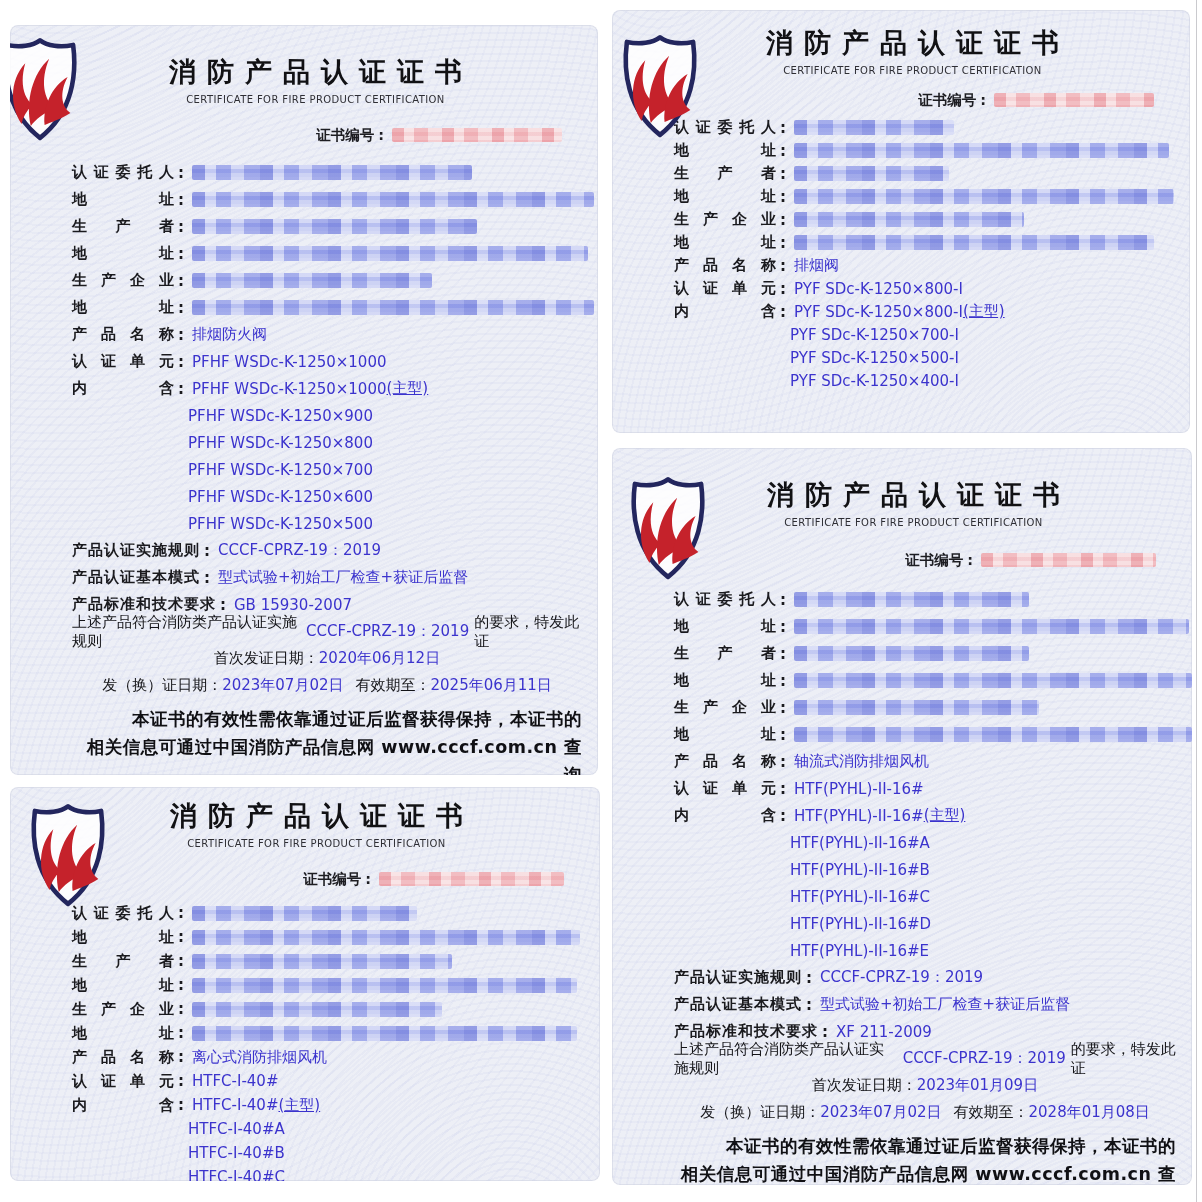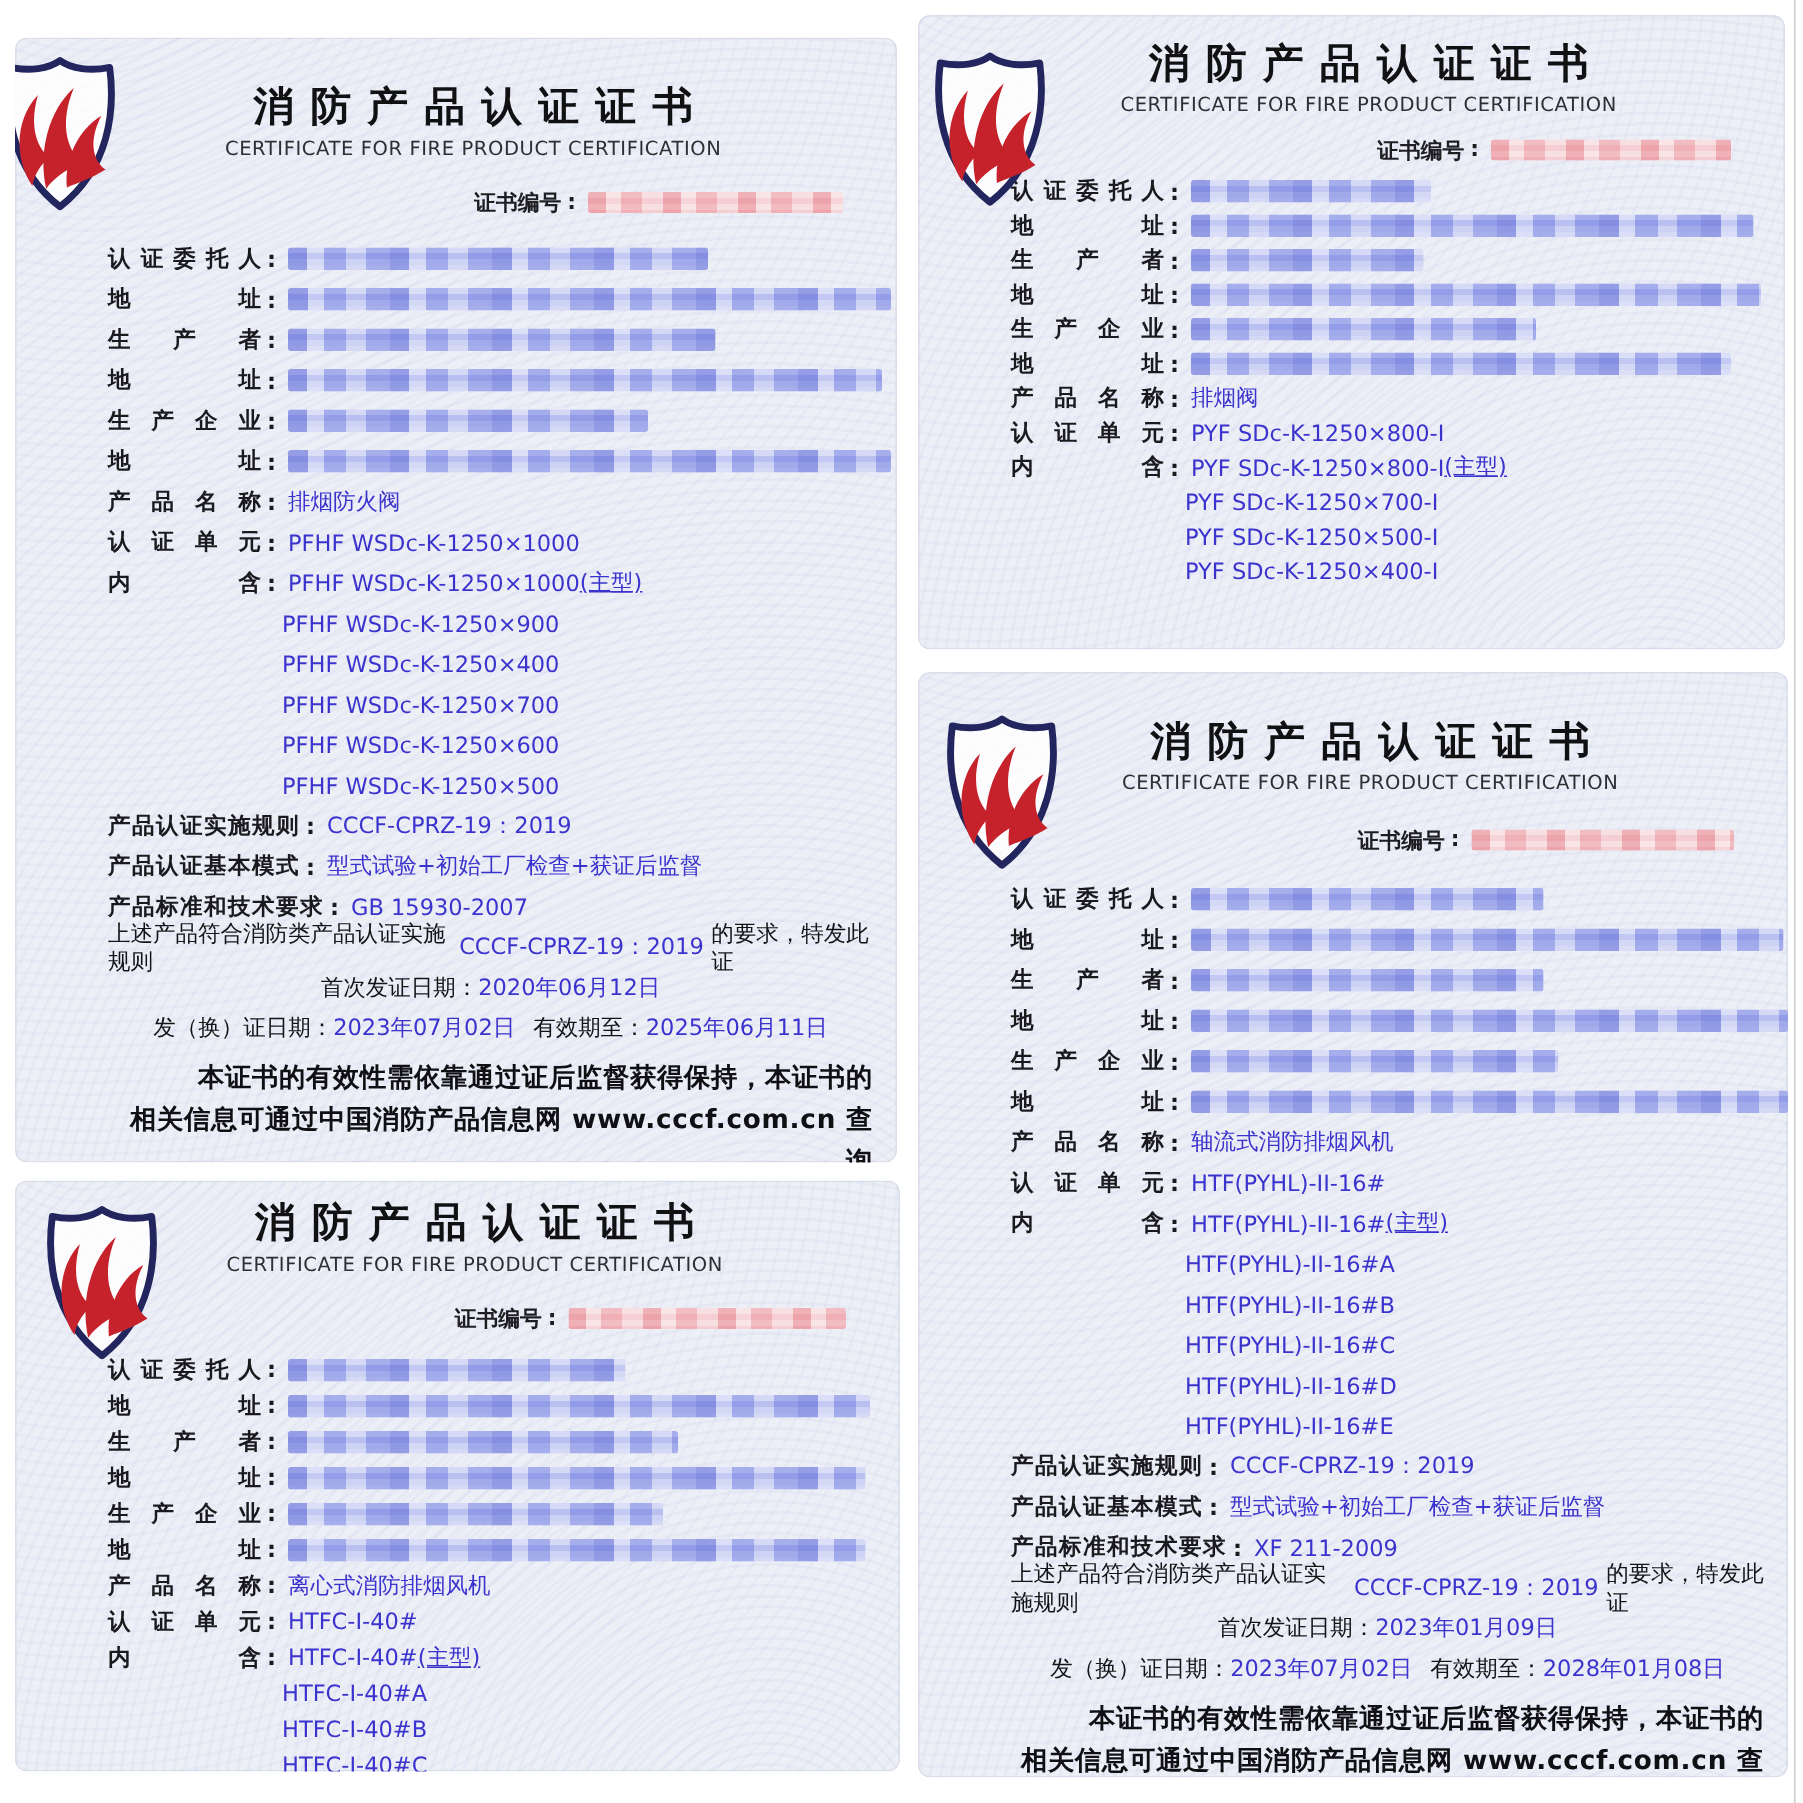--- a/index.html
+++ b/index.html
@@ -28,21 +28,21 @@
   #cert-tr .logo { left:2px;  top:20px; }
   #cert-bl .logo { left:12px; top:12px; }
   #cert-br .logo { left:10px; top:24px; }
 
   .hdr { text-align:center;padding-left:23px; }
   #cert-tl .hdr { padding-top:30px; }
   #cert-tr .hdr { padding-top:16px; }
   #cert-bl .hdr { padding-top:12px; }
   #cert-br .hdr { padding-top:30px; }
   .title { font-size:27px; font-weight:bold; letter-spacing:11px; padding-left:11px; color:#111114; line-height:34px; }
-  .subtitle { font-size:13px; color:#2e2e34; letter-spacing:0.4px; line-height:22px; }
+  .subtitle { font-size:10px; color:#2e2e34; letter-spacing:0.4px; line-height:22px; }
 
   .certno { display:flex; justify-content:flex-end; align-items:center; padding-right:36px; height:20px; font-size:14.5px; font-weight:600; color:#1d1d22; }
   #cert-tl .certno { margin-top:14px; } #cert-tr .certno { margin-top:8px; }
   #cert-bl .certno { margin-top:14px; } #cert-br .certno { margin-top:16px; }
   .certno .cn-colon { margin:0 8px 0 4px; font-weight:600; }
 
   .body { padding:0 16px 0 62px; }
   #cert-tl .body { margin-top:14px; } #cert-tr .body { margin-top:6px; }
   #cert-bl .body { margin-top:12px; } #cert-br .body { margin-top:16px; }
 
@@ -147,21 +147,21 @@
       <div class="row">
           <span class="lab">内含</span>
           <span class="colon">:</span>
           <span class="val">PFHF WSDc-K-1250×1000</span>
           <span class="val u">(主型)</span>
         </div>
       <div class="row cont">
           <span class="val">PFHF WSDc-K-1250×900</span>
         </div>
       <div class="row cont">
-          <span class="val">PFHF WSDc-K-1250×400</span>
+          <span class="val">PFHF WSDc-K-1250×800</span>
         </div>
       <div class="row cont">
           <span class="val">PFHF WSDc-K-1250×700</span>
         </div>
       <div class="row cont">
           <span class="val">PFHF WSDc-K-1250×600</span>
         </div>
       <div class="row cont">
           <span class="val">PFHF WSDc-K-1250×500</span>
         </div>

